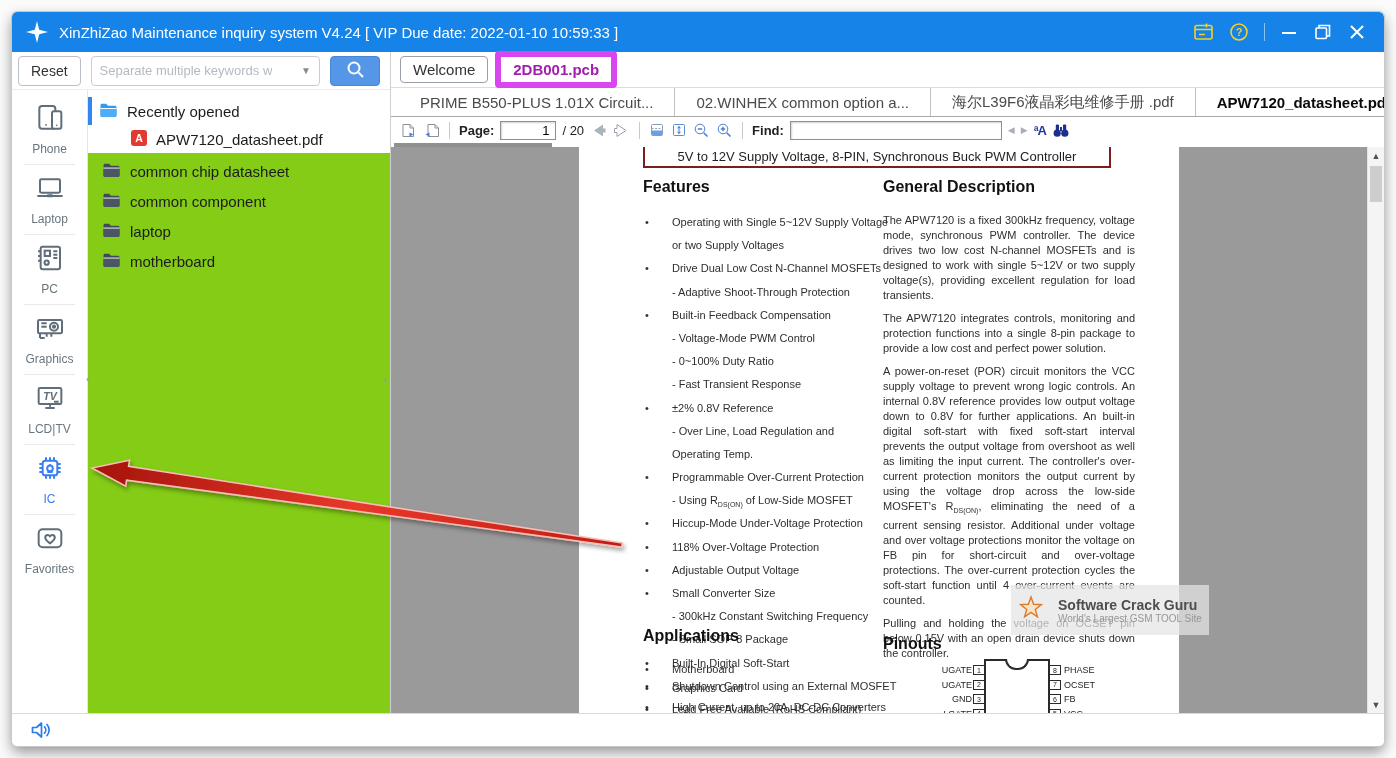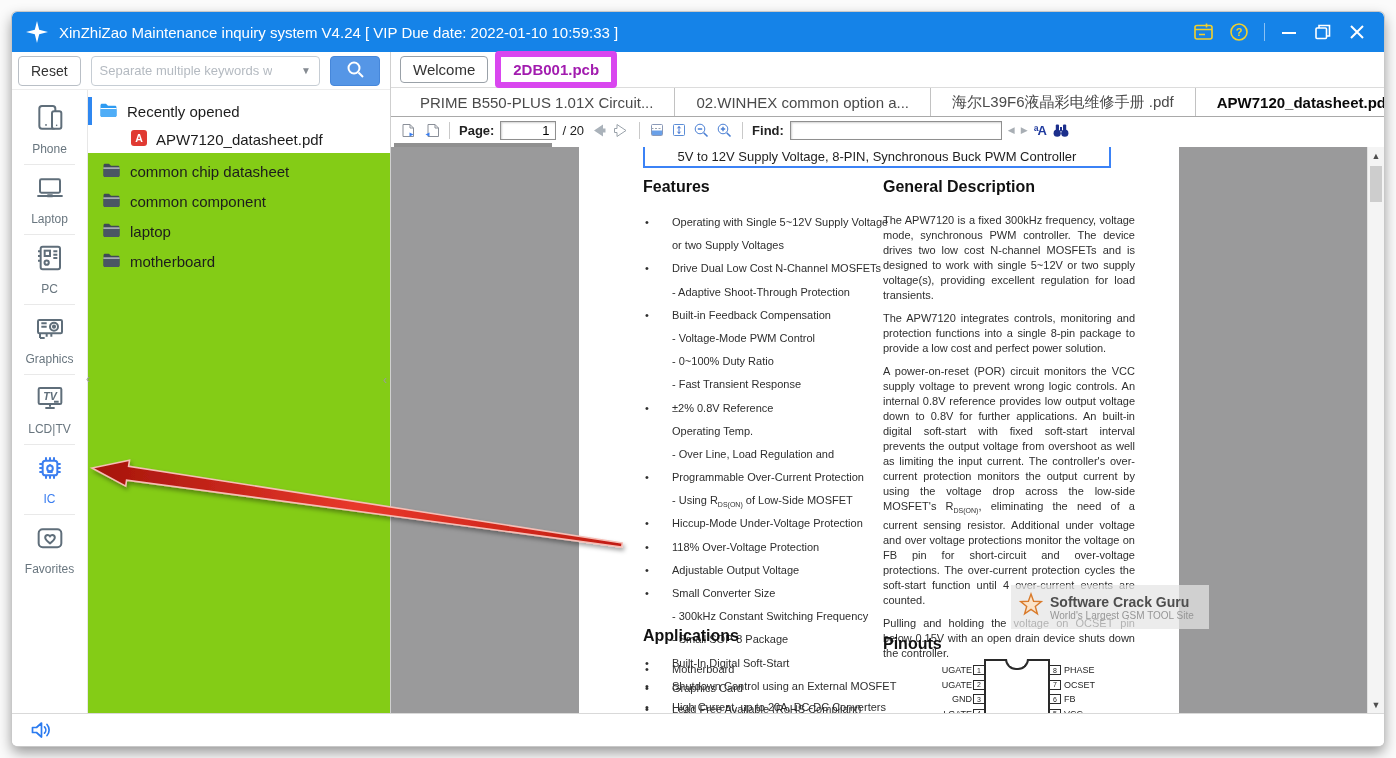--- a/index.html
+++ b/index.html
@@ -51,21 +51,21 @@
   .t-icn{display:flex;align-items:center;cursor:pointer;}
   .page-input{width:56px;height:19px;border:1px solid #8f8f8f;box-shadow:inset 1px 1px 2px rgba(0,0,0,.18);font-size:13px;text-align:right;padding:0 6px;box-sizing:border-box;font-family:"Liberation Sans",sans-serif;}
   .find-input{width:212px;height:19px;border:1px solid #8f8f8f;box-shadow:inset 1px 1px 2px rgba(0,0,0,.18);box-sizing:border-box;font-size:13px;padding:0 4px;font-family:"Liberation Sans",sans-serif;}
   .find-nav{color:#a8aeb4;font-size:9px;cursor:pointer;}
   .match-case{font-size:13px;font-weight:bold;color:#1f3a9e;cursor:pointer;letter-spacing:-1px;}
   .hscroll{height:4px;flex:none;background:#fff;position:relative;}
   .hscroll .thumb{position:absolute;left:3px;top:0;width:158px;height:4px;background:#909090;cursor:pointer;}
   
   .viewer{flex:1;background:var(--viewer-gray,#9a9a9b);position:relative;overflow:hidden;min-height:0;}
   .page{position:absolute;left:188px;top:0;width:600px;height:100%;background:#fff;overflow:hidden;color:#2e2e2e;}
-  .hdr-box{position:absolute;left:64px;top:-14px;width:468px;height:35px;border:2px solid #3b82f6;box-sizing:border-box;display:flex;align-items:flex-end;justify-content:center;font-size:13px;color:#1e1e1e;padding-bottom:2px;background:#fff;}
+  .hdr-box{position:absolute;left:64px;top:-14px;width:468px;height:35px;border:2px solid #7f1d1d;box-sizing:border-box;display:flex;align-items:flex-end;justify-content:center;font-size:13px;color:#1e1e1e;padding-bottom:2px;background:#fff;}
   .sec-h{position:absolute;font-size:16px;font-weight:bold;color:#111;}
   .features{position:absolute;left:64px;top:66px;width:244px;list-style:none;margin:0;padding:0;}
   .f-line{display:flex;line-height:18px;font-size:11px;}
   .f-m{width:27px;flex:none;padding-left:2px;}
   .f-t{flex:1;white-space:nowrap;}
   .f-t sub{font-size:7px;}
   .apps{position:absolute;left:64px;top:513px;width:270px;list-style:none;margin:0;padding:0;}
   .apps .f-line{line-height:19px;}
   .gd-col{position:absolute;left:304px;top:66px;width:252px;font-size:11px;line-height:15px;text-align:justify;}
   .gd-col p{margin:0 0 8px 0;}
@@ -75,21 +75,21 @@
   .pin-body{position:absolute;left:55px;top:6px;width:66px;height:84px;border:2px solid #2a2a2a;background:#fff;box-sizing:border-box;}
   .pin-notch{position:absolute;left:76px;top:6px;width:24px;height:11px;border:2px solid #2a2a2a;border-top:none;border-radius:0 0 24px 24px;background:#fff;box-sizing:border-box;}
   .pins{position:absolute;top:12px;margin:0;padding:0;list-style:none;}
   .pins-left{left:0;width:56px;}
   .pins-right{left:120px;width:62px;}
   .pin-row{display:flex;align-items:center;height:10px;margin-bottom:4.5px;font-size:9px;color:#1e1e1e;}
   .pin-label-l{flex:1;text-align:right;margin-right:1px;white-space:nowrap;}
   .pin-label-r{margin-left:3px;white-space:nowrap;}
   .pin-num{width:12px;height:10px;flex:none;border:1px solid #2a2a2a;background:#fff;box-sizing:border-box;display:flex;align-items:center;justify-content:center;font-size:7px;}
   
-  .watermark{position:absolute;left:620px;top:438px;width:198px;height:44px;background:rgba(228,228,228,.72);display:flex;align-items:center;gap:6px;padding:20px 7px;box-sizing:border-box;}
+  .watermark{position:absolute;left:620px;top:438px;width:198px;height:50px;background:rgba(228,228,228,.72);display:flex;align-items:center;gap:14px;padding:20px 7px;box-sizing:border-box;}
   .wm-l1{font-size:14px;font-weight:bold;color:#4e4e4e;white-space:nowrap;}
   .wm-l2{font-size:10px;color:#969696;white-space:nowrap;}
   
   .vscroll{position:absolute;right:0;top:0;bottom:0;width:17px;background:#f4f4f4;border-left:1px solid #e2e2e2;box-sizing:border-box;}
   .vs-btn{height:17px;display:flex;align-items:center;justify-content:center;color:#4e4e4e;font-size:9px;cursor:pointer;}
   .vs-btn.down{position:absolute;bottom:0;left:0;right:0;}
   .vs-thumb{position:absolute;top:19px;left:2px;right:2px;height:36px;background:#cdcdcd;cursor:pointer;}
   
   .bottom-bar{height:32px;border-top:1px solid #d9d9d9;display:flex;align-items:center;padding-left:17px;background:#fff;border-radius:0 0 5px 5px;}
   
@@ -431,26 +431,26 @@
                 <span class="f-t"><span>- Fast Transient Response</span><sub></sub><span></span></span>
               </li>
 
               <li class="f-line">
                 <span class="f-m">•</span>
                 <span class="f-t"><span>±2% 0.8V Reference</span><sub></sub><span></span></span>
               </li>
 
               <li class="f-line">
                 <span class="f-m"></span>
+                <span class="f-t"><span>- Over Line, Load Regulation and</span><sub></sub><span></span></span>
+              </li>
+
+              <li class="f-line">
+                <span class="f-m"></span>
                 <span class="f-t"><span>Operating Temp.</span><sub></sub><span></span></span>
-              </li>
-
-              <li class="f-line">
-                <span class="f-m"></span>
-                <span class="f-t"><span>- Over Line, Load Regulation and</span><sub></sub><span></span></span>
               </li>
 
               <li class="f-line">
                 <span class="f-m">•</span>
                 <span class="f-t"><span>Programmable Over-Current Protection</span><sub></sub><span></span></span>
               </li>
 
               <li class="f-line">
                 <span class="f-m"></span>
                 <span class="f-t"><span>- Using R</span><sub>DS(ON)</sub><span> of Low-Side MOSFET</span></span>

